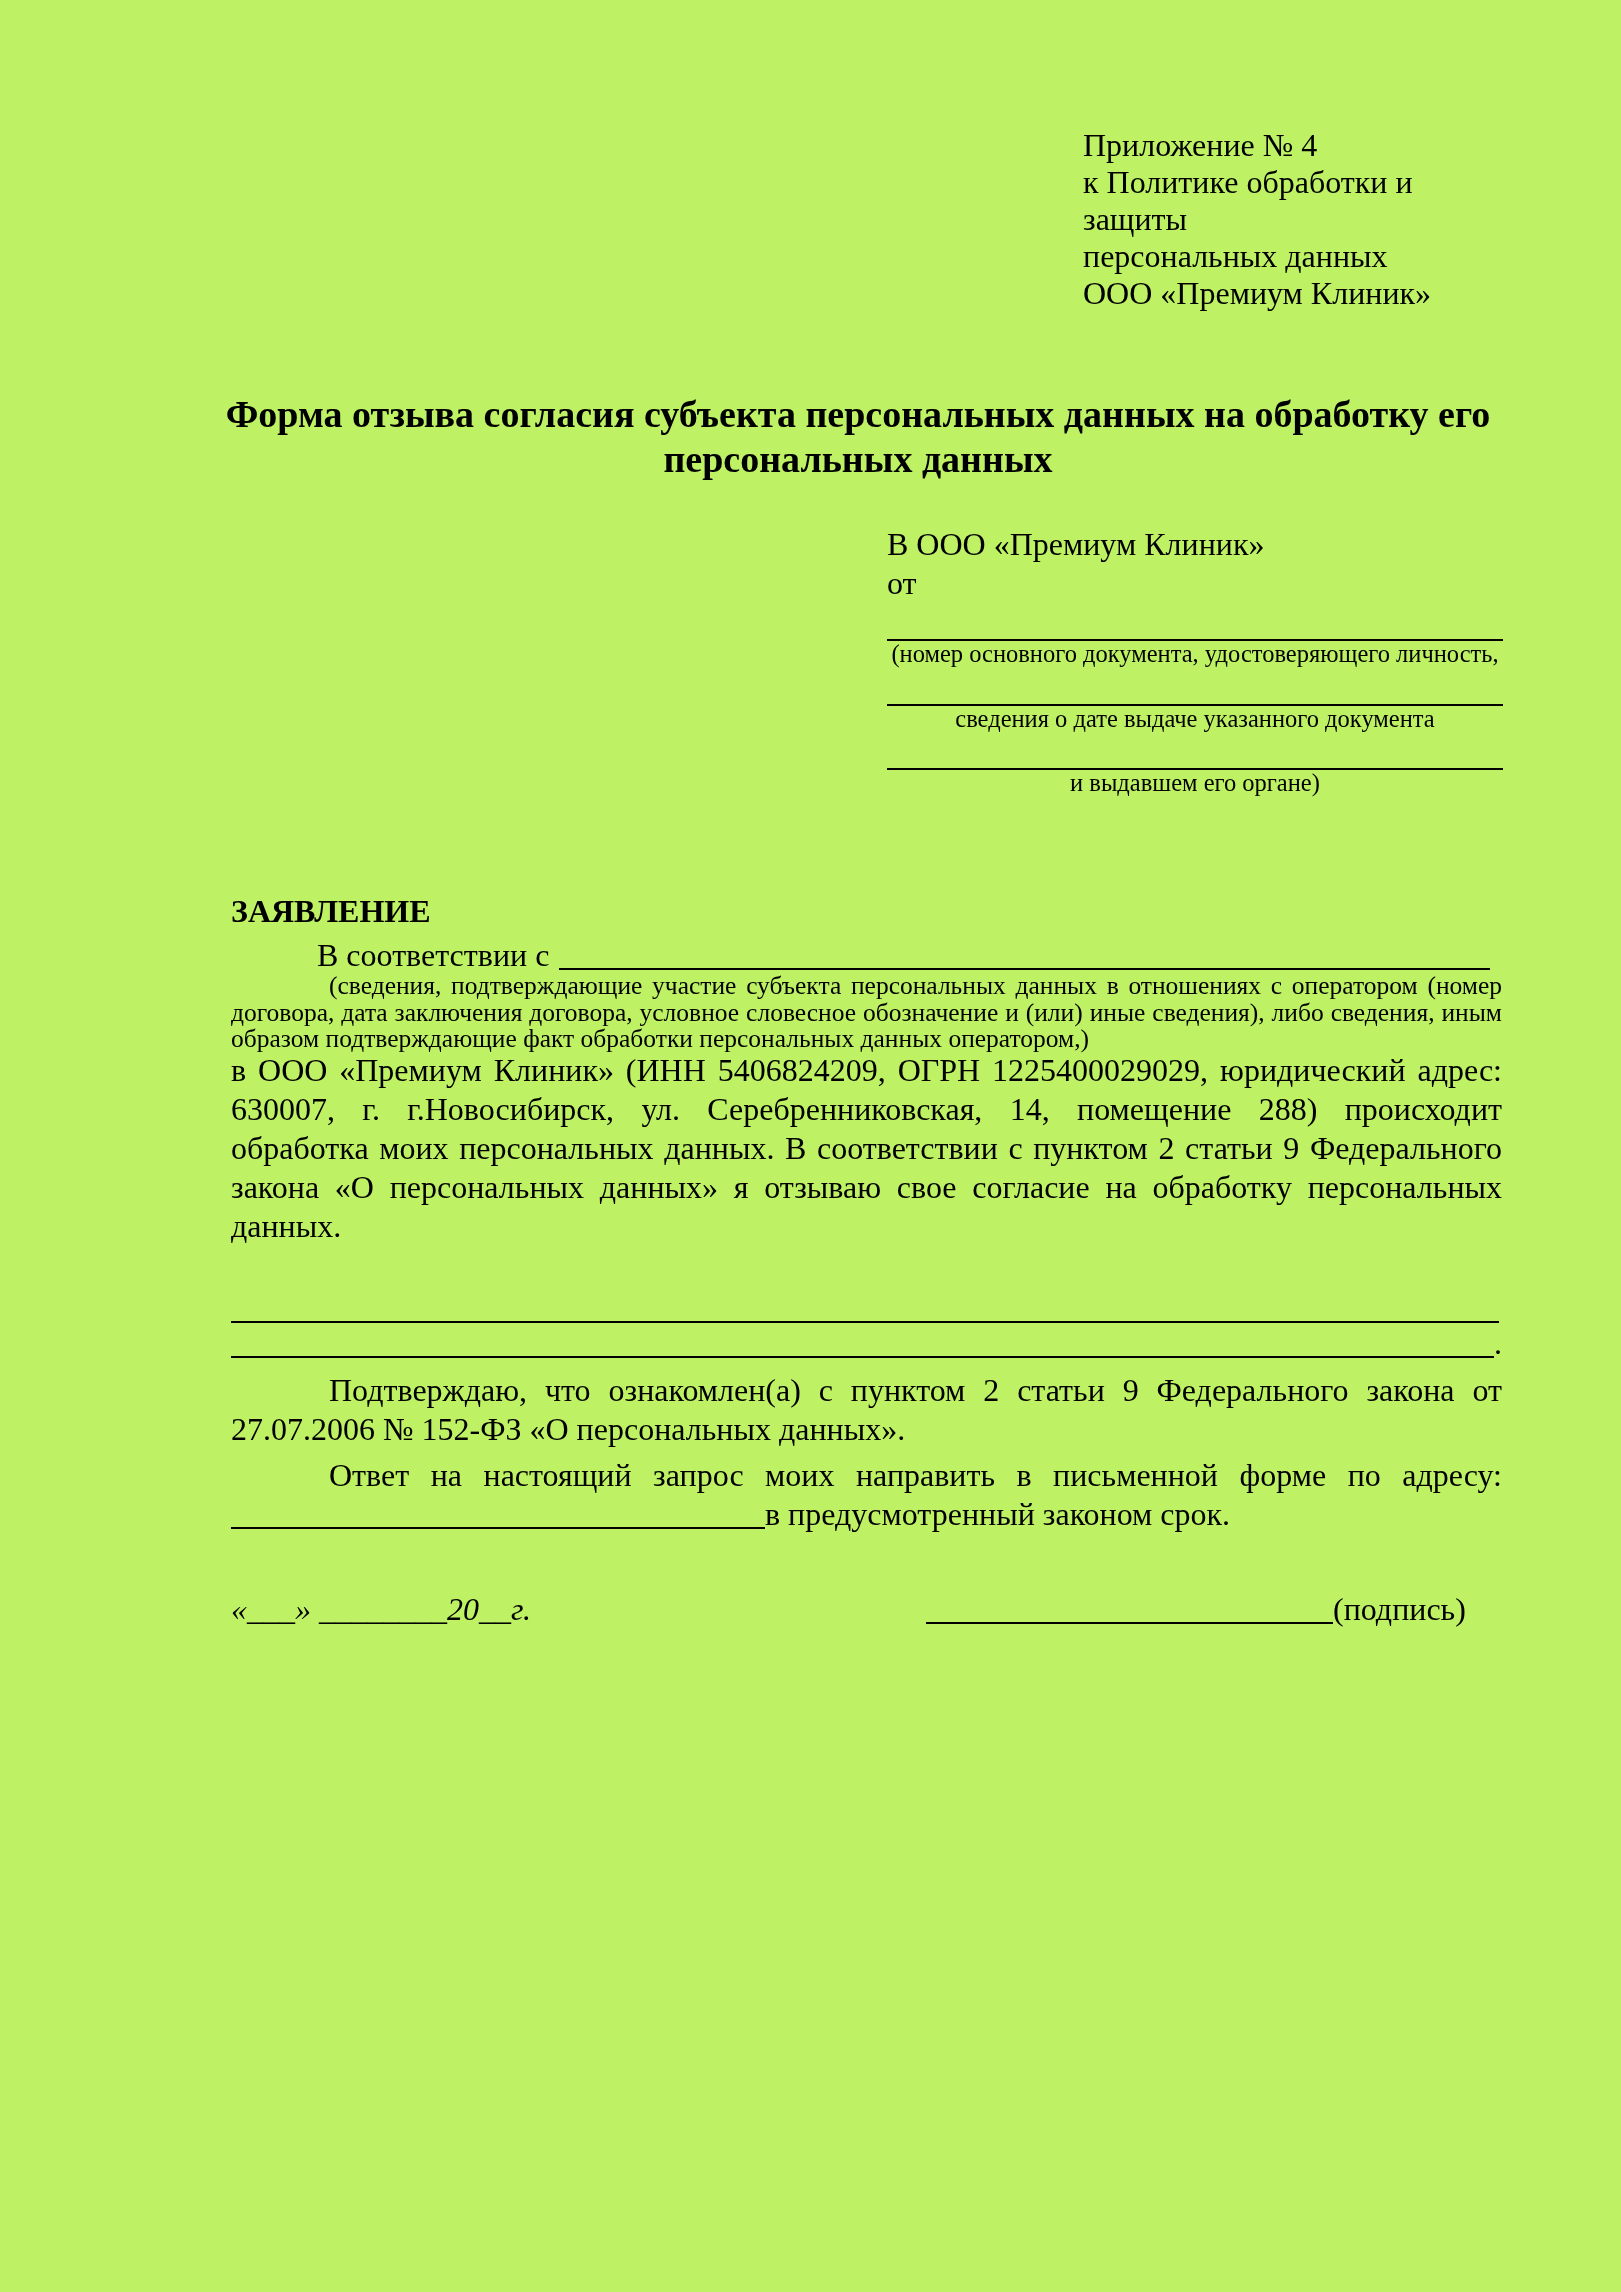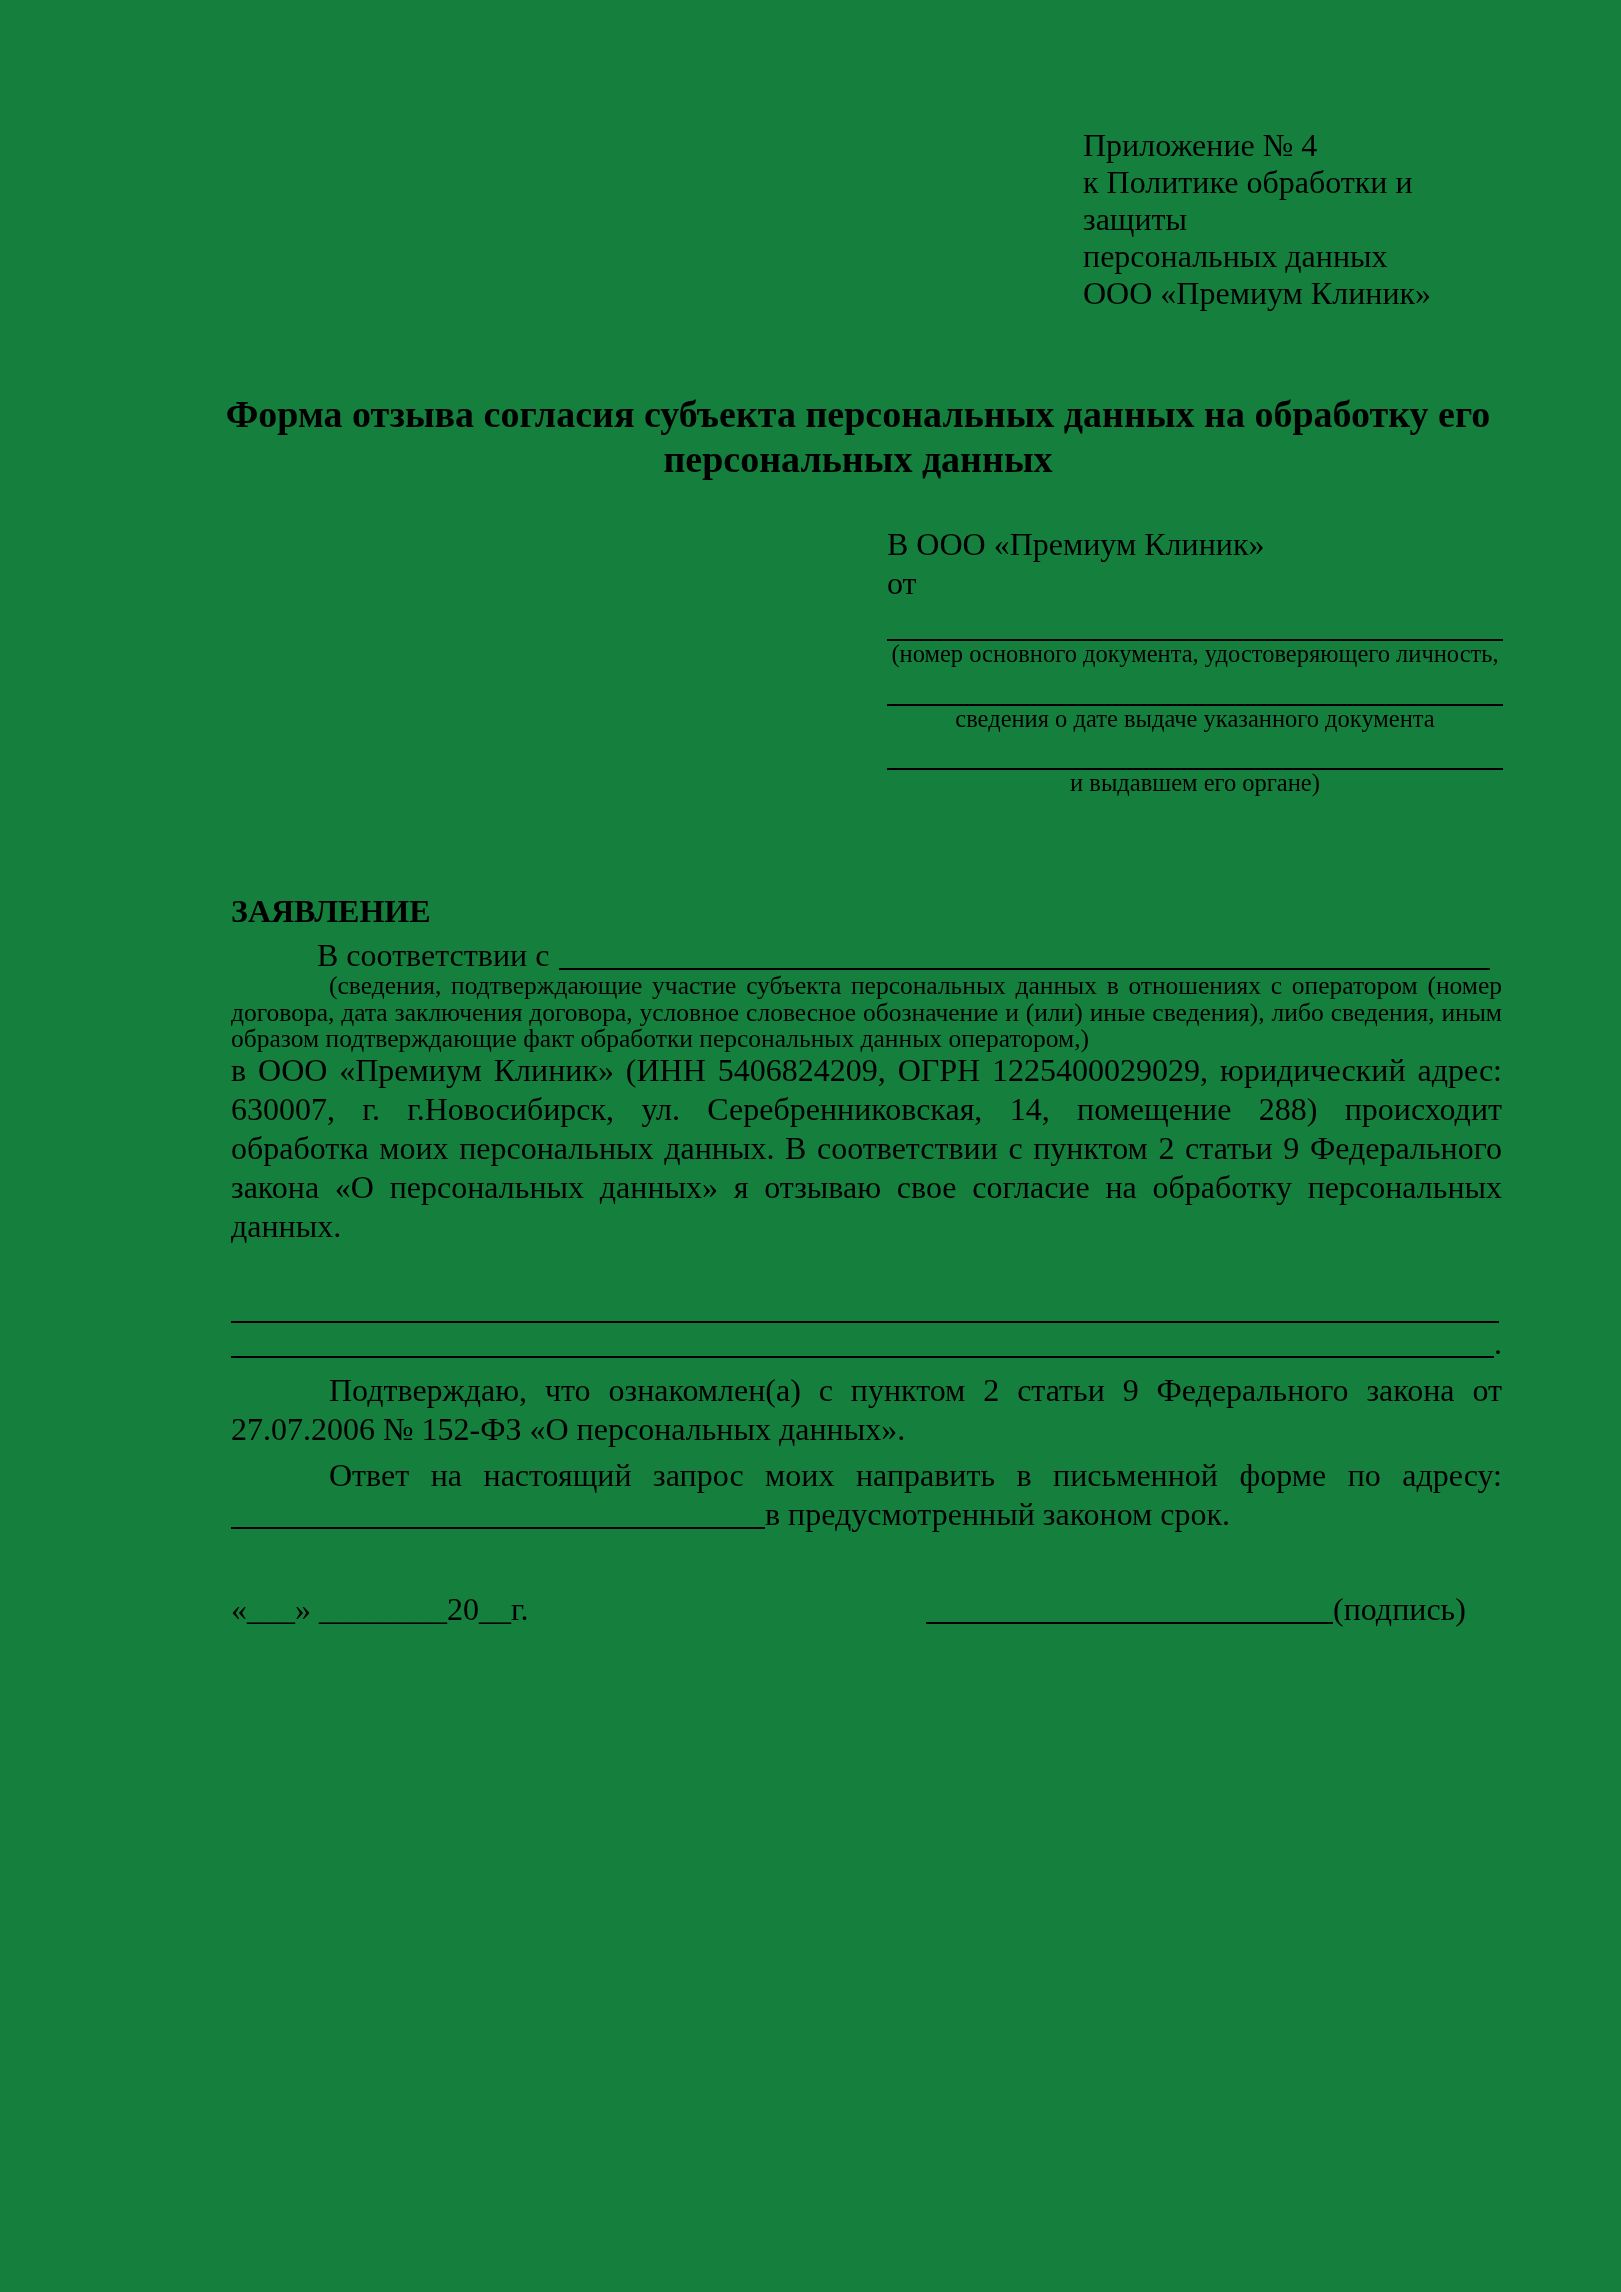--- a/index.html
+++ b/index.html
@@ -1,21 +1,21 @@
 <!DOCTYPE html>
 <html lang="ru"><head>
 <meta charset="utf-8">
 <title>Форма отзыва согласия</title>
 <style>
   html, body { margin:0; padding:0; background:#ffffff; }
   .page {
     position: relative;
     width: 1621px;
     height: 2293px;
-    background: #15803d;
+    background: #bef264;
     color: #000000;
     font-family: "Liberation Serif", "DejaVu Serif", serif;
     overflow: hidden;
   }
   .abs { position: absolute; }
 
   
   .appendix {
     left: 1083px; top: 127px; width: 431px;
     font-size: 32px; line-height: 37px;
@@ -88,21 +88,21 @@
     font-size: 32px; line-height: 39px;
     text-align: justify; text-align-last: justify;
     text-indent: 98px; margin: 0;
   }
   .reply-row2 { left: 231px; top: 1495px; width: 1271px; }
   .reply-blank {
     width: 534px; flex: 0 0 auto;
     border-bottom: 2.9px solid #000; margin-bottom: 4.9px;
   }
 
-  .footer-date { left: 231px; top: 1590px; font-size: 32px; line-height: 39px; }
+  .footer-date { left: 231px; top: 1590px; font-size: 32px; line-height: 39px; font-style: italic; }
   .footer-sign { left: 926px; top: 1590px; }
   .sign-blank {
     width: 407px; flex: 0 0 auto;
     border-bottom: 2.9px solid #000; margin-bottom: 4.9px;
   }
 </style>
 </head>
 <body>
 
 <div class="page">

